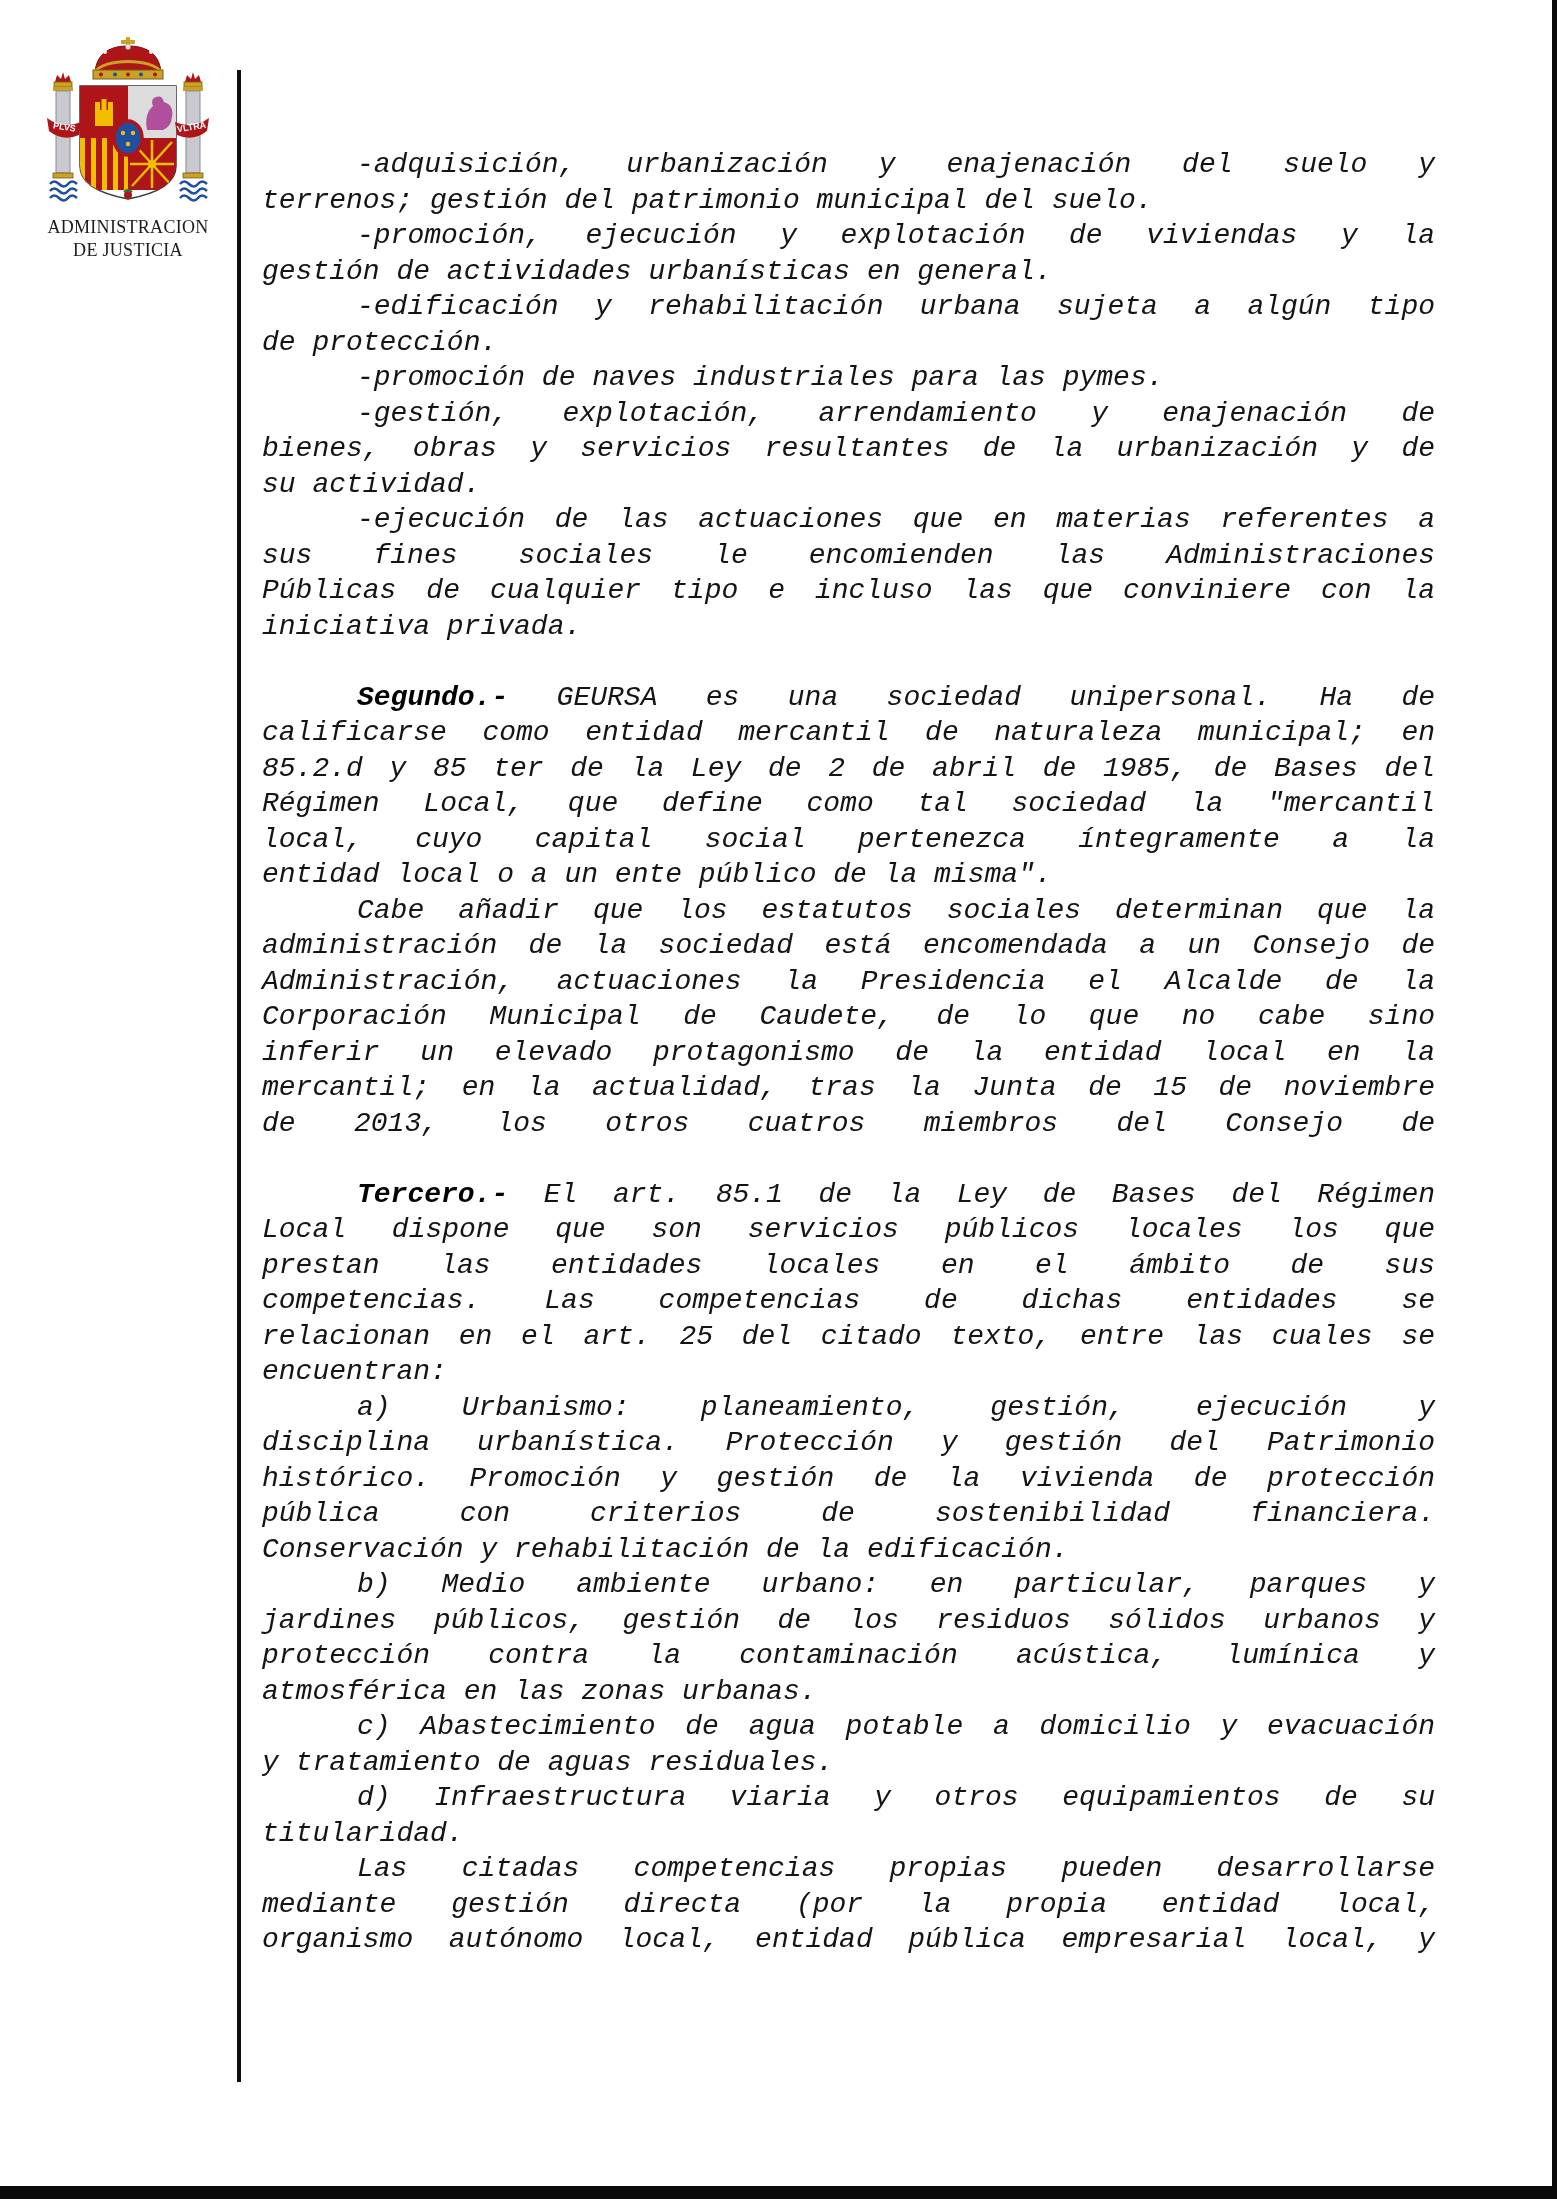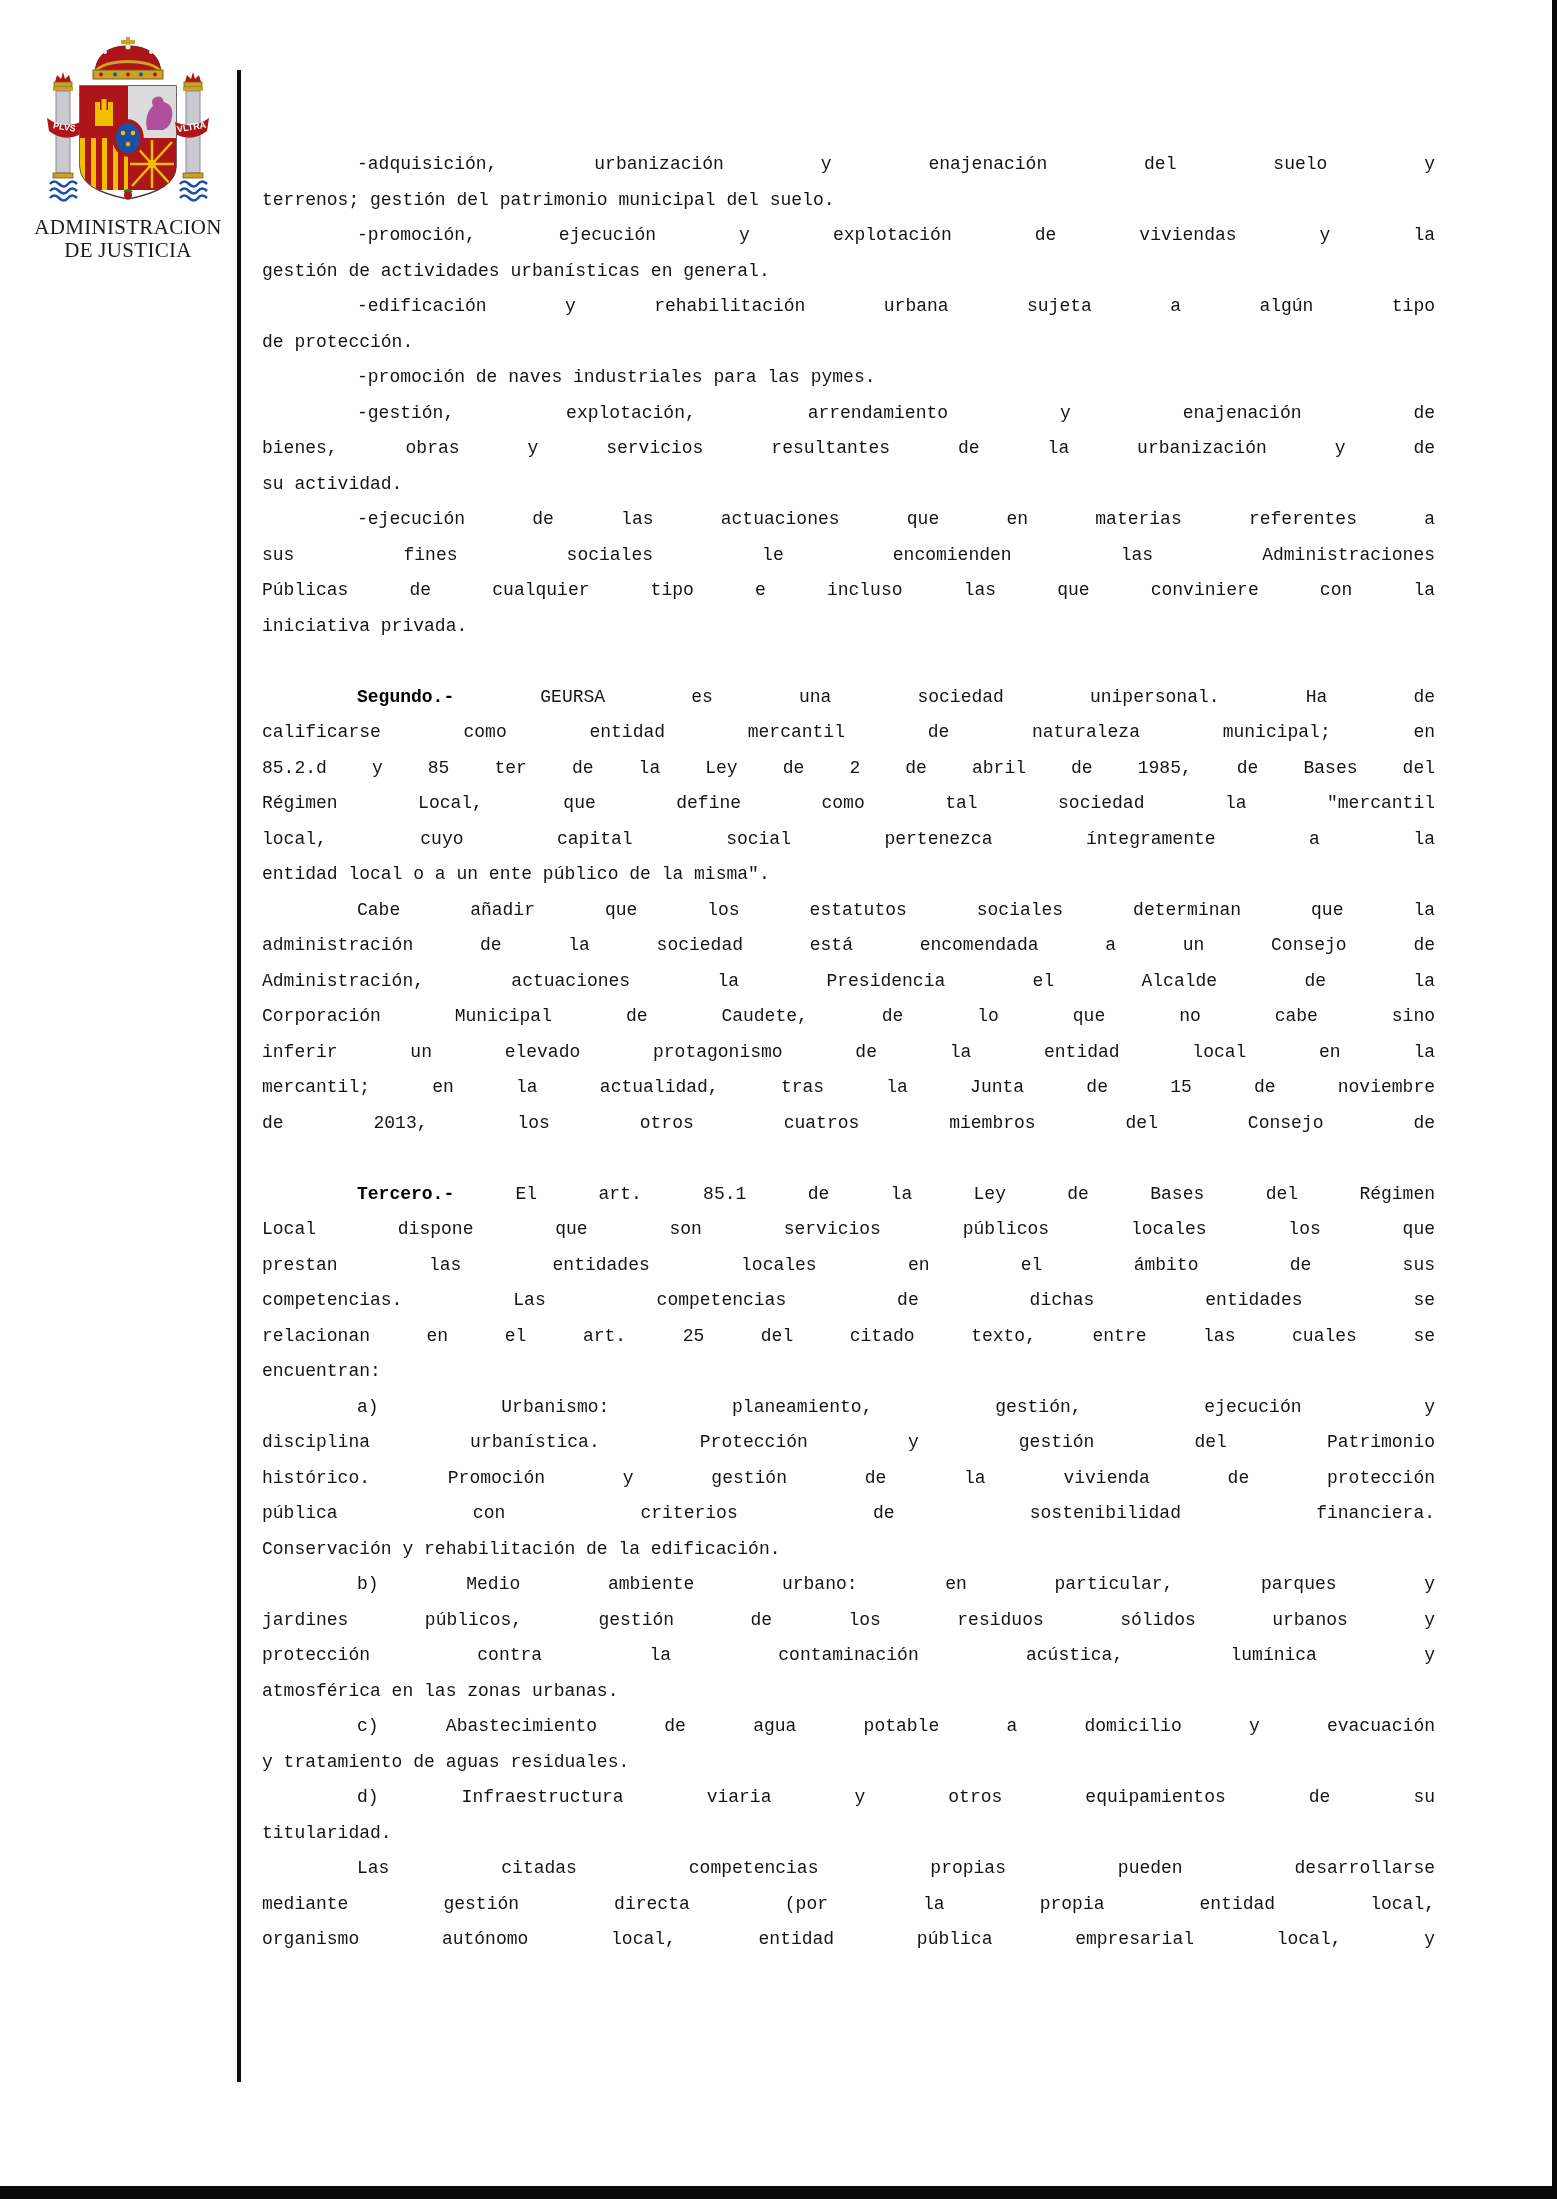--- a/index.html
+++ b/index.html
@@ -9,26 +9,26 @@
     font-family:"Liberation Mono", monospace;
   }
   
   .edge-right  { position:absolute; top:0; right:0; width:5px; height:2199px; background:#0a0a0a; }
   .edge-bottom { position:absolute; left:0; top:2186px; width:1557px; height:13px; background:#0a0a0a; }
   
   .vrule { position:absolute; left:237px; top:70px; width:4px; height:2012px; background:#0d0d0d; }
   
   .logo { position:absolute; left:28px; top:36px; width:200px; text-align:center; }
   .logo svg { display:block; margin:0 auto; }
-  .logo-title { font-family:"Liberation Serif", serif; font-size:21px; line-height:23px;
+  .logo-title { font-family:"Liberation Serif", serif; font-size:18px; line-height:23px;
                 color:#1c1c1c; letter-spacing:0.3px; margin-top:4px; }
   
   .textcol {
     position:absolute; left:262px; top:147px; width:1173px;
-    font-size:18px; line-height:35.5px; color:#141414;
+    font-size:28px; line-height:35.5px; color:#141414;font-style:italic;
   }
   .para { margin:0; }
   .para.space-before { margin-top:35.5px; }
   .line { text-align:justify; text-align-last:justify; white-space:normal; }
   .line.ind { padding-left:95px; }
   .line.last { text-align-last:left; }
   .line b { font-weight:bold; color:#000; }
 </style>
 </head>
 <body>

